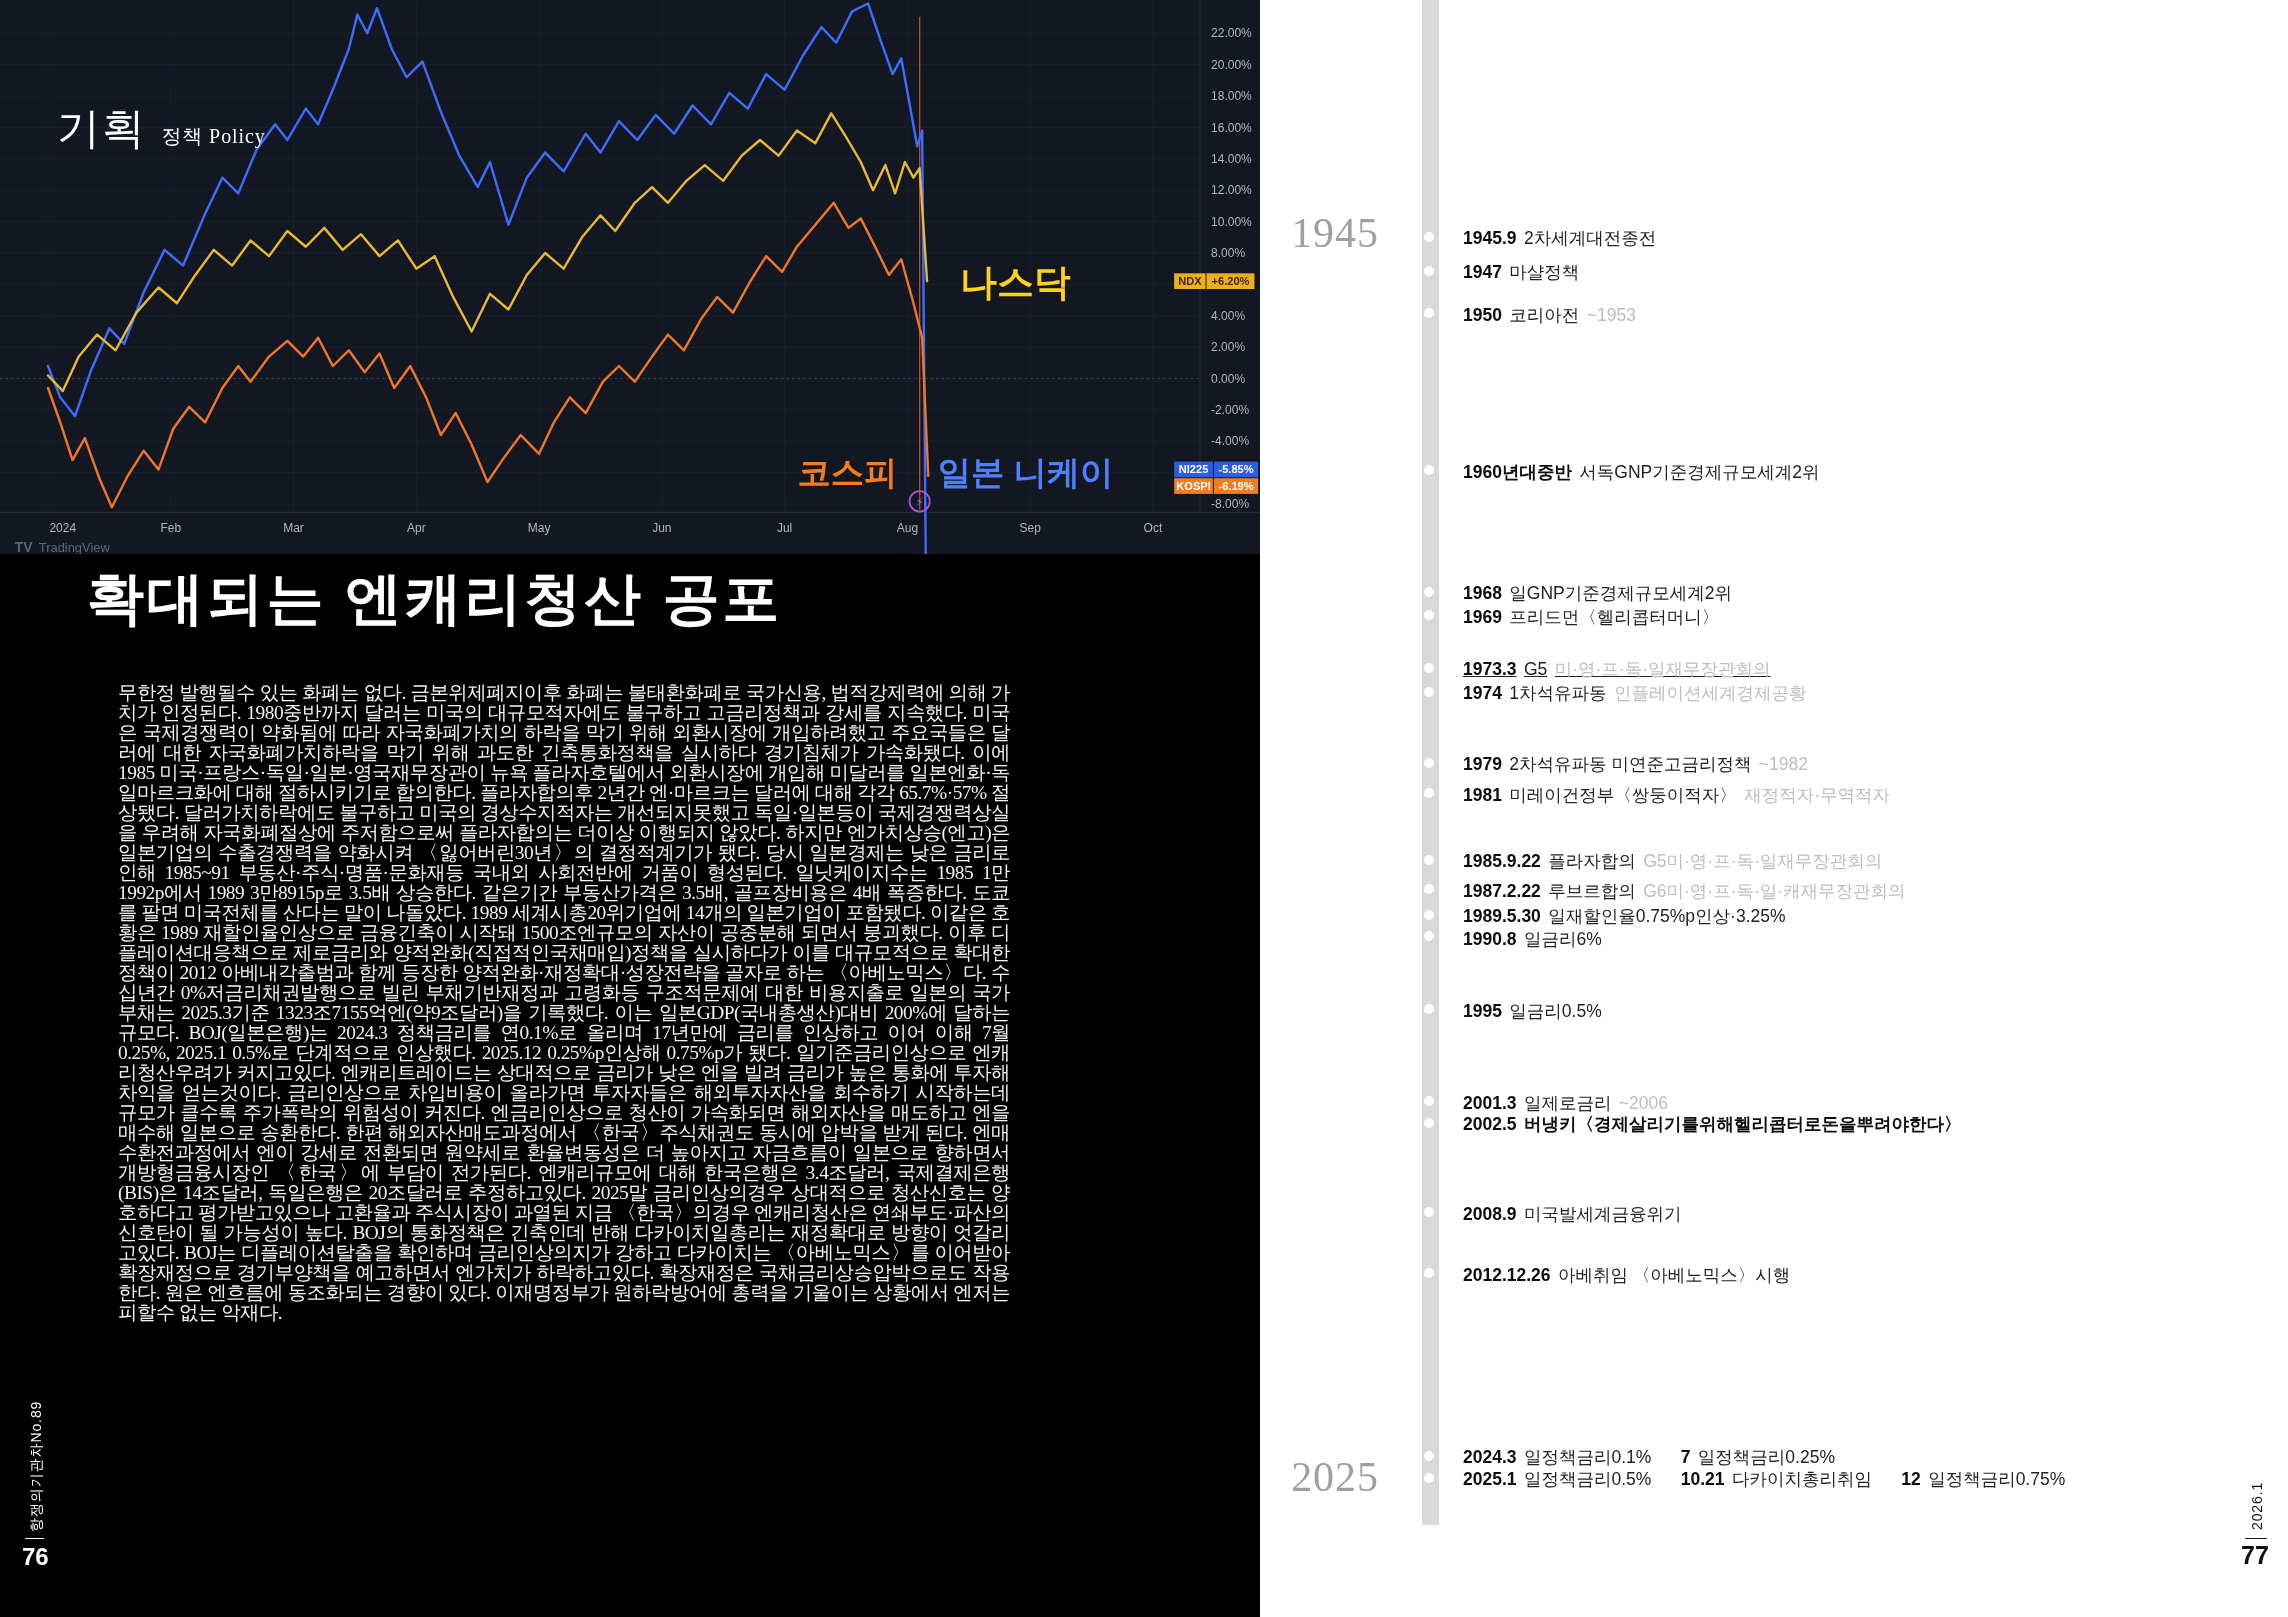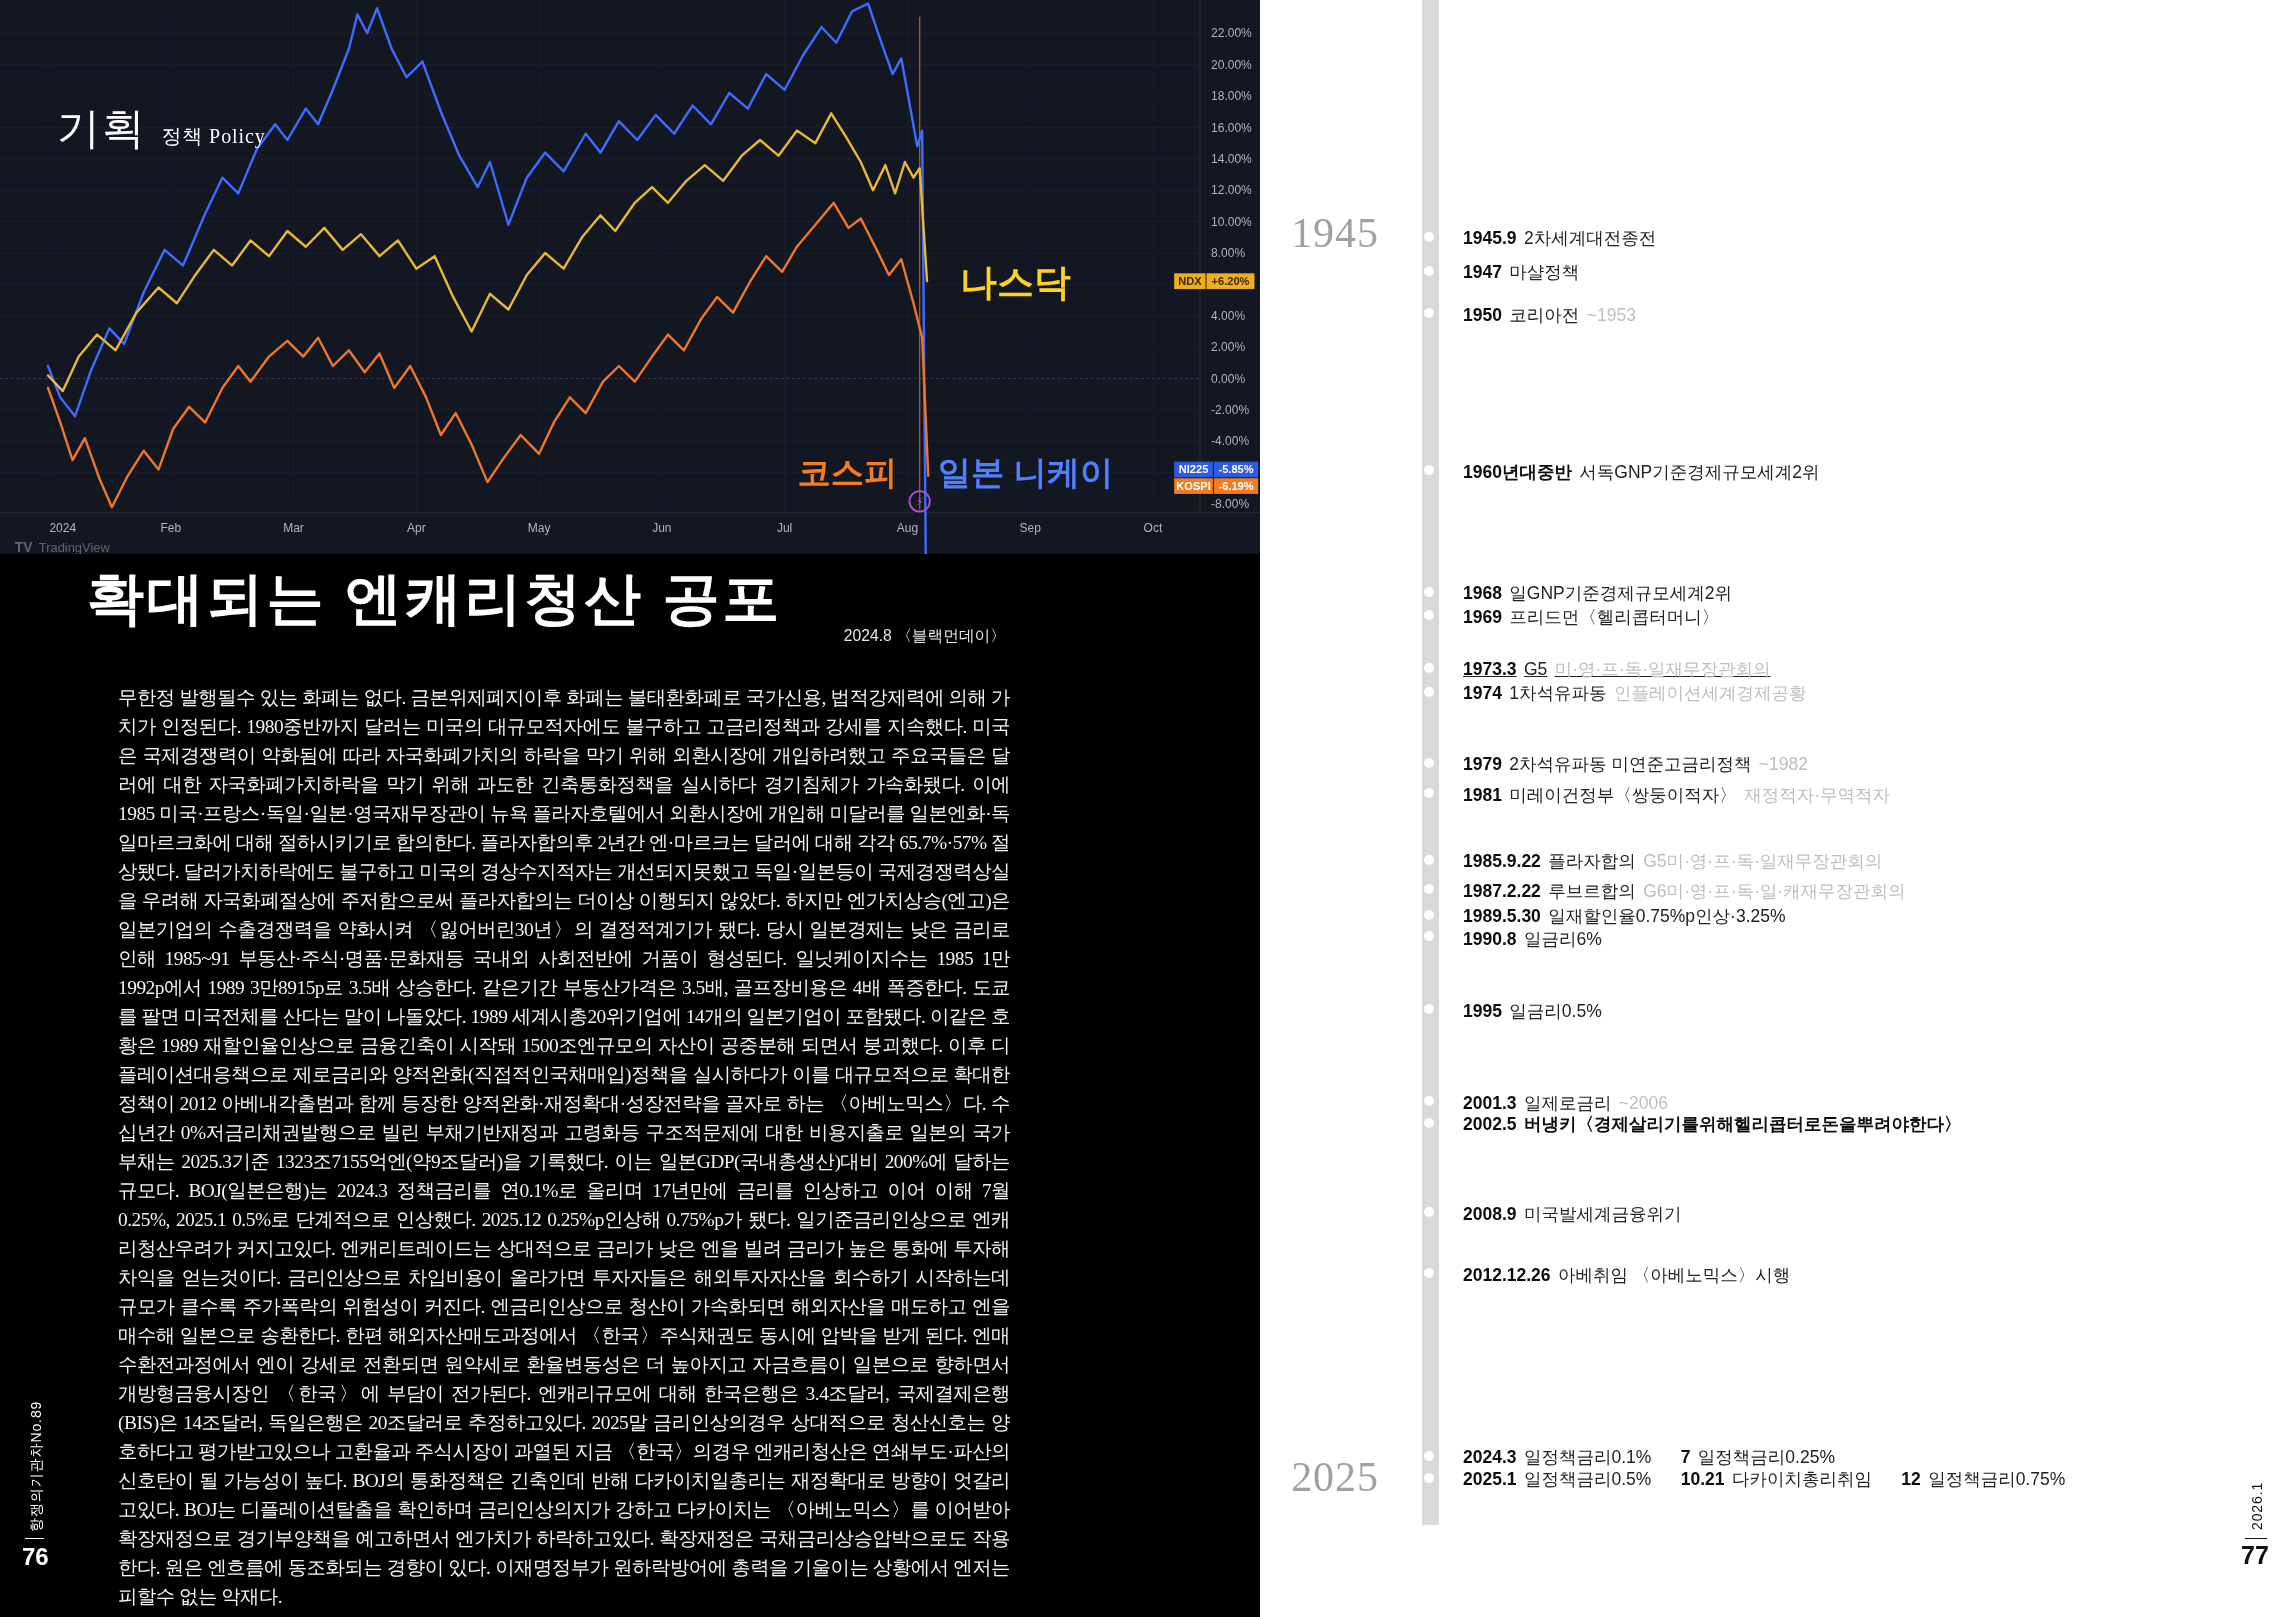--- a/index.html
+++ b/index.html
@@ -7,21 +7,21 @@
   
   #left-page{position:absolute;left:0;top:0;width:1260px;height:1618px;background:#000;}
   #chart-wrap{position:absolute;left:0;top:0;width:1260px;height:554px;background:#131722;}
   #section-label{position:absolute;left:57px;top:100px;color:#fff;font-family:"Liberation Serif","DejaVu Serif",serif;}
   #section-label .main{font-size:43px;letter-spacing:1.8px;}
   #section-label .sub{font-size:20px;margin-left:14.8px;letter-spacing:0.9px;}
   #headline{position:absolute;left:87px;top:561px;color:#fff;font-size:57px;font-weight:bold;
     letter-spacing:2.8px;white-space:nowrap;}
   #headline-note{position:absolute;left:118px;top:626px;width:888px;text-align:right;color:#e8e8e8;font-size:15.7px;}
   #body-text{position:absolute;left:118px;top:683px;width:892px;color:#f4f4f4;
-    font-family:"Liberation Serif","DejaVu Serif",serif;font-size:19.4px;line-height:29px;
+    font-family:"Liberation Serif","DejaVu Serif",serif;font-size:19.4px;line-height:20px;
     text-align:justify;letter-spacing:-0.5px;}
   .vtext{position:absolute;transform:rotate(-90deg);transform-origin:0 0;white-space:nowrap;font-size:14px;letter-spacing:0.9px;}
   #mag-vtext{left:28px;top:1532px;color:#fff;}
   #issue-vtext{left:2249px;top:1530px;color:#111;}
   #rule-left{position:absolute;left:25px;top:1538px;width:19.4px;border-top:1.8px solid #fff;}
   #rule-right{position:absolute;left:2245px;top:1538px;width:22px;border-top:1.8px solid #111;}
   #pagenum-left{position:absolute;left:22px;top:1543px;color:#fff;font-size:24px;font-weight:600;}
   #pagenum-right{position:absolute;left:2241px;top:1541px;color:#111;font-size:25px;font-weight:700;}
   
   #right-page{position:absolute;left:1260px;top:0;width:1029px;height:1618px;background:#fff;}
@@ -123,21 +123,20 @@
         <text x="1040" y="320" fill="#ffd21e" font-size="40" font-weight="bold" font-family="Liberation Sans,sans-serif">나스닥</text>
         <text x="864" y="524" fill="#f57d1f" font-size="36" font-weight="bold" font-family="Liberation Sans,sans-serif">코스피</text>
         <text x="1016" y="524" fill="#4f80ff" font-size="36" font-weight="bold" font-family="Liberation Sans,sans-serif">일본 니케이</text>
         <text x="16" y="598" fill="#60646e" font-size="15" font-weight="bold" font-family="Liberation Sans,sans-serif">TV</text>
         <text x="42" y="598" fill="#60646e" font-size="14" font-family="Liberation Sans,sans-serif">TradingView</text>
       </svg></div>
   <div id="section-label">
     <span class="main">기획</span><span class="sub">정책 Policy</span>
   </div>
   <div id="headline">확대되는 엔캐리청산 공포</div>
-  <div id="headline-note">2024.8 〈블랙먼데이〉</div>
   <div id="body-text">무한정 발행될수 있는 화폐는 없다. 금본위제폐지이후 화폐는 불태환화폐로 국가신용, 법적강제력에 의해 가치가 인정된다. 1980중반까지 달러는 미국의 대규모적자에도 불구하고 고금리정책과 강세를 지속했다. 미국은 국제경쟁력이 약화됨에 따라 자국화폐가치의 하락을 막기 위해 외환시장에 개입하려했고 주요국들은 달러에 대한 자국화폐가치하락을 막기 위해 과도한 긴축통화정책을 실시하다 경기침체가 가속화됐다. 이에 1985 미국·프랑스·독일·일본·영국재무장관이 뉴욕 플라자호텔에서 외환시장에 개입해 미달러를 일본엔화·독일마르크화에 대해 절하시키기로 합의한다. 플라자합의후 2년간 엔·마르크는 달러에 대해 각각 65.7%·57% 절상됐다. 달러가치하락에도 불구하고 미국의 경상수지적자는 개선되지못했고 독일·일본등이 국제경쟁력상실을 우려해 자국화폐절상에 주저함으로써 플라자합의는 더이상 이행되지 않았다. 하지만 엔가치상승(엔고)은 일본기업의 수출경쟁력을 약화시켜 〈잃어버린30년〉의 결정적계기가 됐다. 당시 일본경제는 낮은 금리로 인해 1985~91 부동산·주식·명품·문화재등 국내외 사회전반에 거품이 형성된다. 일닛케이지수는 1985 1만1992p에서 1989 3만8915p로 3.5배 상승한다. 같은기간 부동산가격은 3.5배, 골프장비용은 4배 폭증한다. 도쿄를 팔면 미국전체를 산다는 말이 나돌았다. 1989 세계시총20위기업에 14개의 일본기업이 포함됐다. 이같은 호황은 1989 재할인율인상으로 금융긴축이 시작돼 1500조엔규모의 자산이 공중분해 되면서 붕괴했다. 이후 디플레이션대응책으로 제로금리와 양적완화(직접적인국채매입)정책을 실시하다가 이를 대규모적으로 확대한 정책이 2012 아베내각출범과 함께 등장한 양적완화·재정확대·성장전략을 골자로 하는 〈아베노믹스〉다. 수십년간 0%저금리채권발행으로 빌린 부채기반재정과 고령화등 구조적문제에 대한 비용지출로 일본의 국가부채는 2025.3기준 1323조7155억엔(약9조달러)을 기록했다. 이는 일본GDP(국내총생산)대비 200%에 달하는 규모다. BOJ(일본은행)는 2024.3 정책금리를 연0.1%로 올리며 17년만에 금리를 인상하고 이어 이해 7월 0.25%, 2025.1 0.5%로 단계적으로 인상했다. 2025.12 0.25%p인상해 0.75%p가 됐다. 일기준금리인상으로 엔캐리청산우려가 커지고있다. 엔캐리트레이드는 상대적으로 금리가 낮은 엔을 빌려 금리가 높은 통화에 투자해 차익을 얻는것이다. 금리인상으로 차입비용이 올라가면 투자자들은 해외투자자산을 회수하기 시작하는데 규모가 클수록 주가폭락의 위험성이 커진다. 엔금리인상으로 청산이 가속화되면 해외자산을 매도하고 엔을 매수해 일본으로 송환한다. 한편 해외자산매도과정에서 〈한국〉주식채권도 동시에 압박을 받게 된다. 엔매수환전과정에서 엔이 강세로 전환되면 원약세로 환율변동성은 더 높아지고 자금흐름이 일본으로 향하면서 개방형금융시장인 〈한국〉에 부담이 전가된다. 엔캐리규모에 대해 한국은행은 3.4조달러, 국제결제은행(BIS)은 14조달러, 독일은행은 20조달러로 추정하고있다. 2025말 금리인상의경우 상대적으로 청산신호는 양호하다고 평가받고있으나 고환율과 주식시장이 과열된 지금 〈한국〉의경우 엔캐리청산은 연쇄부도·파산의 신호탄이 될 가능성이 높다. BOJ의 통화정책은 긴축인데 반해 다카이치일총리는 재정확대로 방향이 엇갈리고있다. BOJ는 디플레이션탈출을 확인하며 금리인상의지가 강하고 다카이치는 〈아베노믹스〉를 이어받아 확장재정으로 경기부양책을 예고하면서 엔가치가 하락하고있다. 확장재정은 국채금리상승압박으로도 작용한다. 원은 엔흐름에 동조화되는 경향이 있다. 이재명정부가 원하락방어에 총력을 기울이는 상황에서 엔저는 피할수 없는 악재다.</div>
   <div id="mag-vtext" class="vtext">항쟁의기관차No.89</div>
   <div id="rule-left"></div>
   <div id="pagenum-left">76</div>
 </div>
 
 <div id="right-page">
   <div id="tl-bar"></div>
   <div id="era-start" class="era-year">1945</div>
   <div id="era-end" class="era-year">2025</div>

